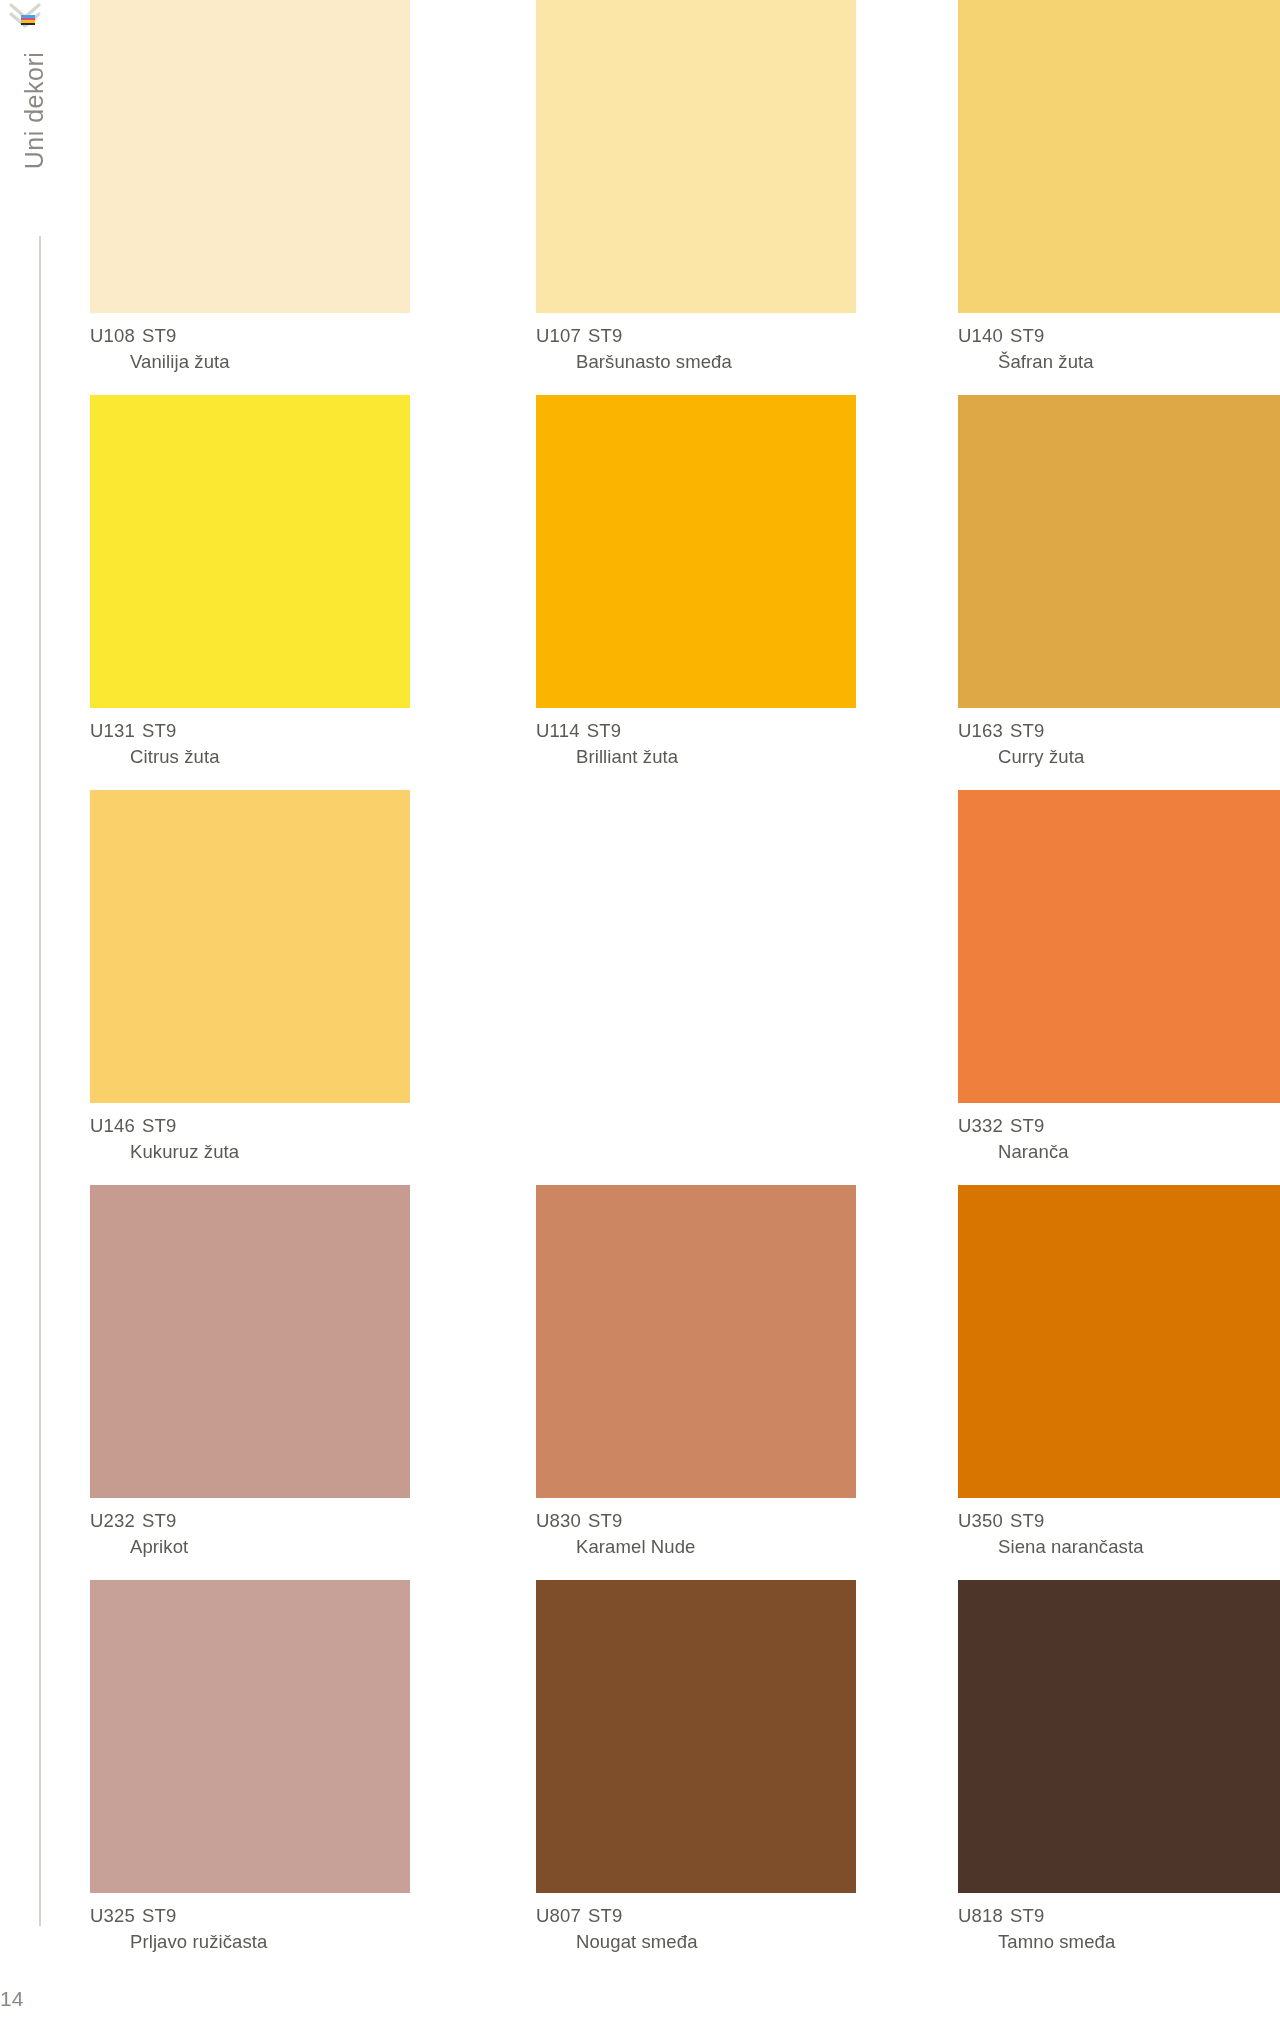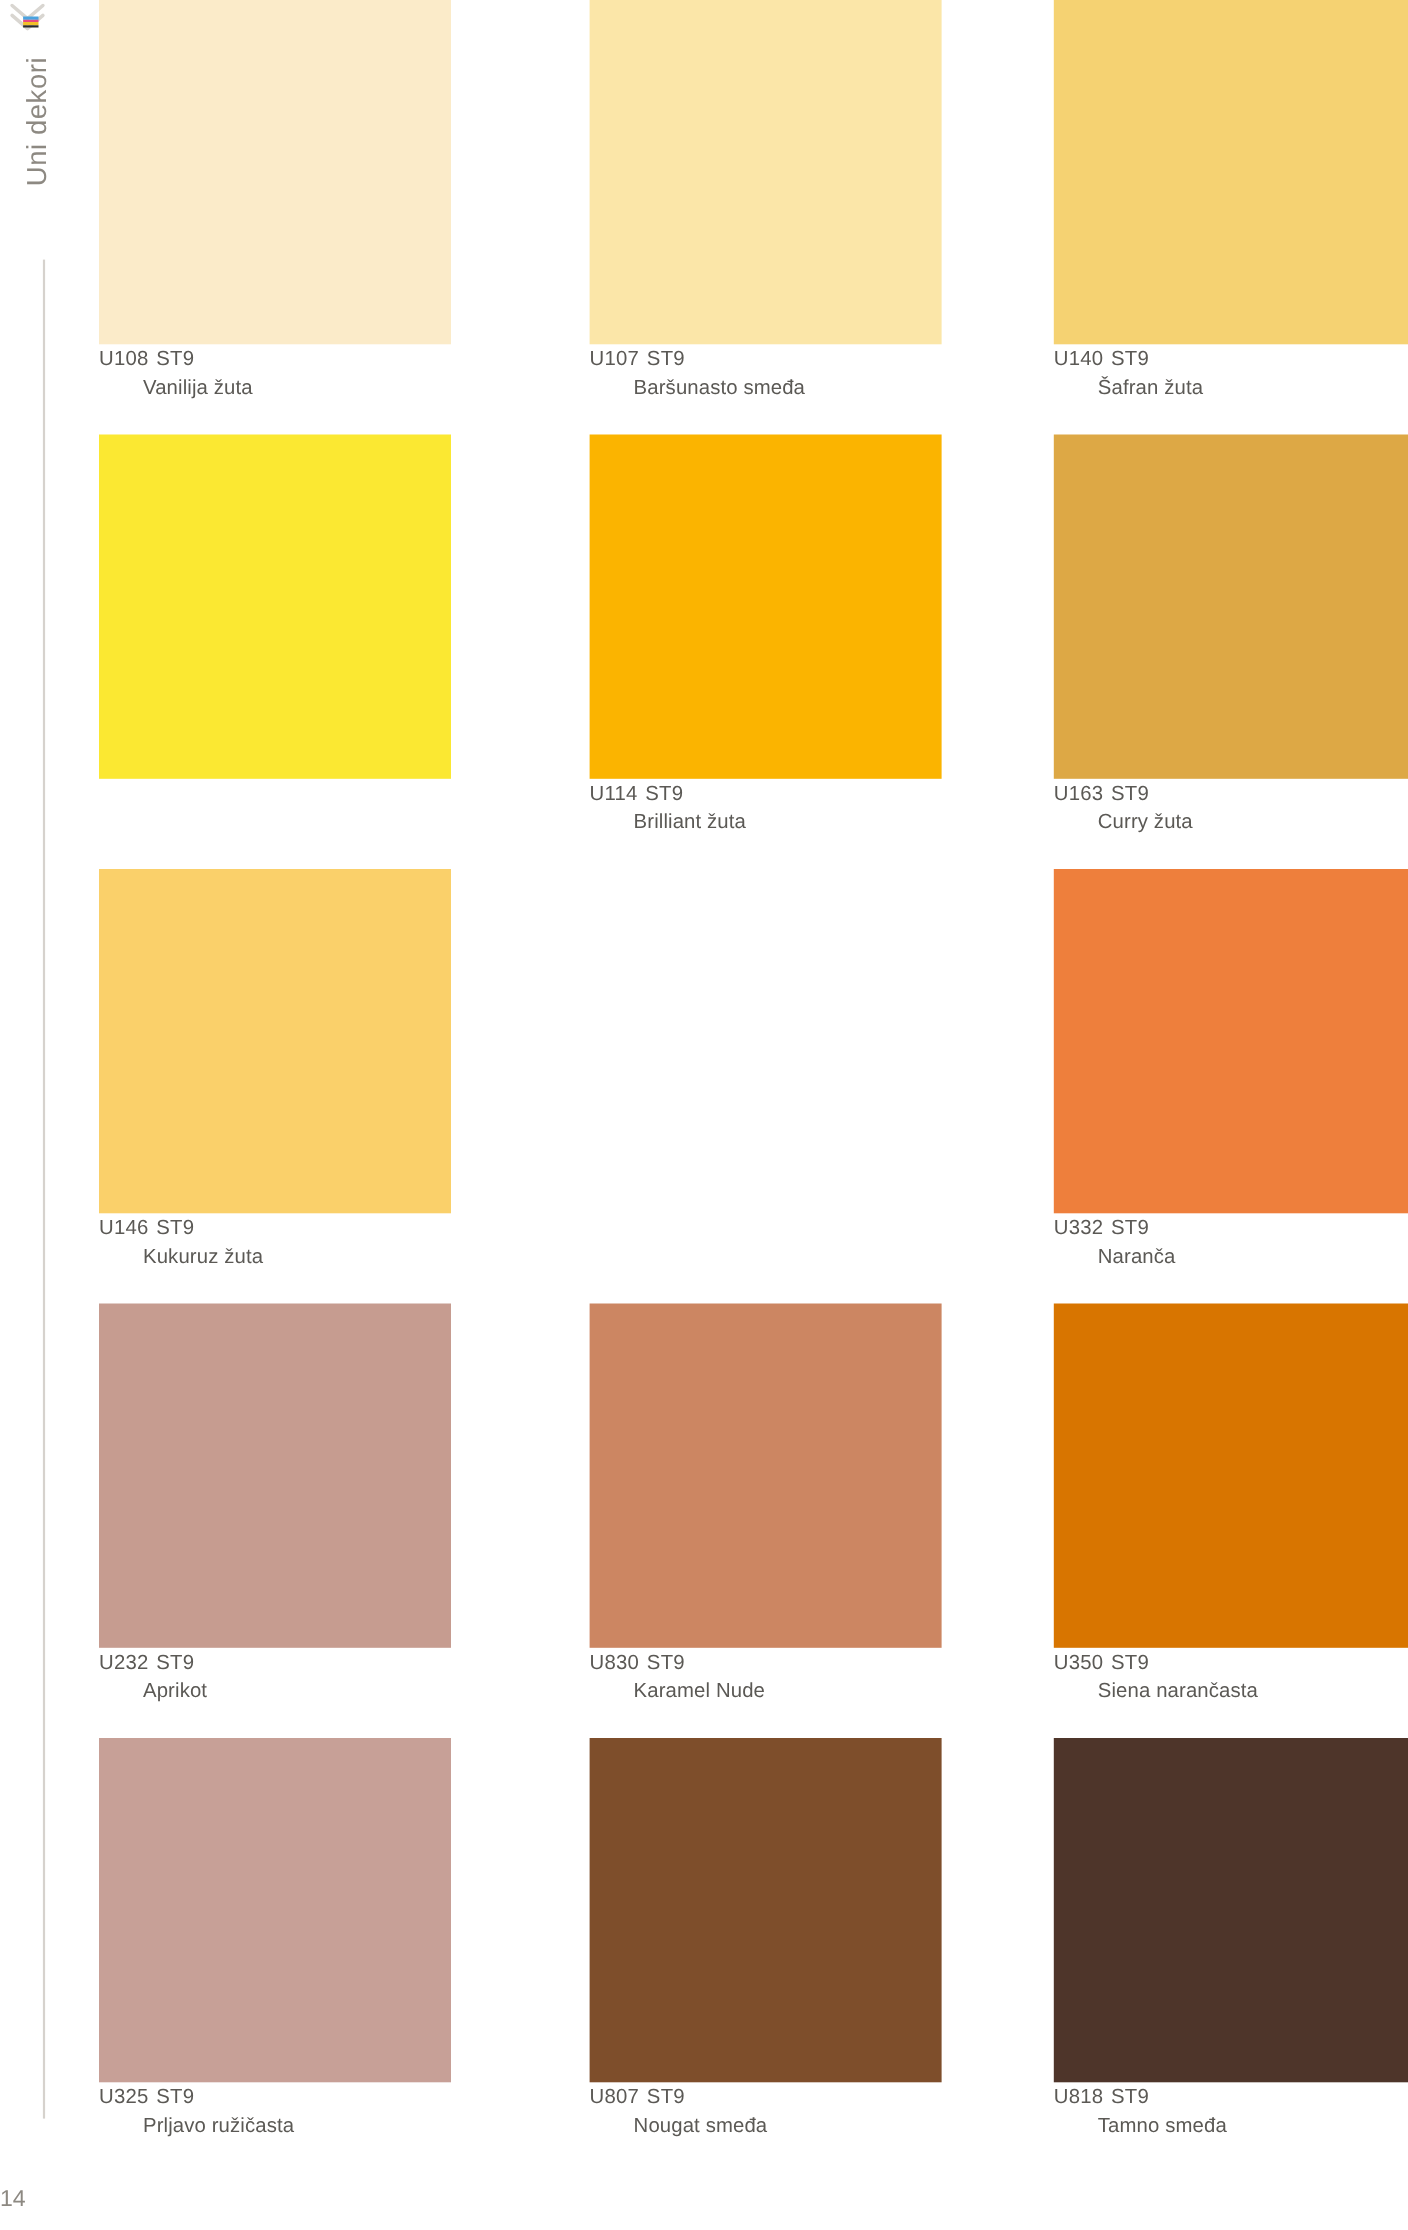--- a/index.html
+++ b/index.html
@@ -89,20 +89,21 @@
   .cell.c2 { left: 868px; width: 412px; }
 
   .swatch {
     width: 100%;
     height: 313px;
   }
   
   .row-0 .swatch { height: 313px; }
 
   .caption {
+    padding-top: 10px;
     font-size: 18.5px;
     line-height: 26px;
     color: #5b5955;
     font-family: "Liberation Sans", sans-serif;
     white-space: nowrap;
   }
   .code { letter-spacing: 0.2px; }
   .code .sep { display: inline-block; width: 7px; }
   .name { letter-spacing: 0.1px; margin-left: 40px; }
 
@@ -160,20 +161,24 @@
       <div class="caption">
         <div class="code"><span>U140</span><span class="sep"></span><span>ST9</span></div>
         <div class="name">Šafran žuta</div>
       </div>
     </div>
   </div>
 
   <div class="row row-1">
     <div class="cell c0">
       <div class="swatch" style="background: rgb(251, 232, 50);"></div>
+      <div class="caption">
+        <div class="code"><span>U131</span><span class="sep"></span><span>ST9</span></div>
+        <div class="name">Citrus žuta</div>
+      </div>
     </div>
     <div class="cell c1">
       <div class="swatch" style="background: rgb(251, 180, 0);"></div>
       <div class="caption">
         <div class="code"><span>U114</span><span class="sep"></span><span>ST9</span></div>
         <div class="name">Brilliant žuta</div>
       </div>
     </div>
     <div class="cell c2">
       <div class="swatch" style="background: rgb(221, 168, 69);"></div>

